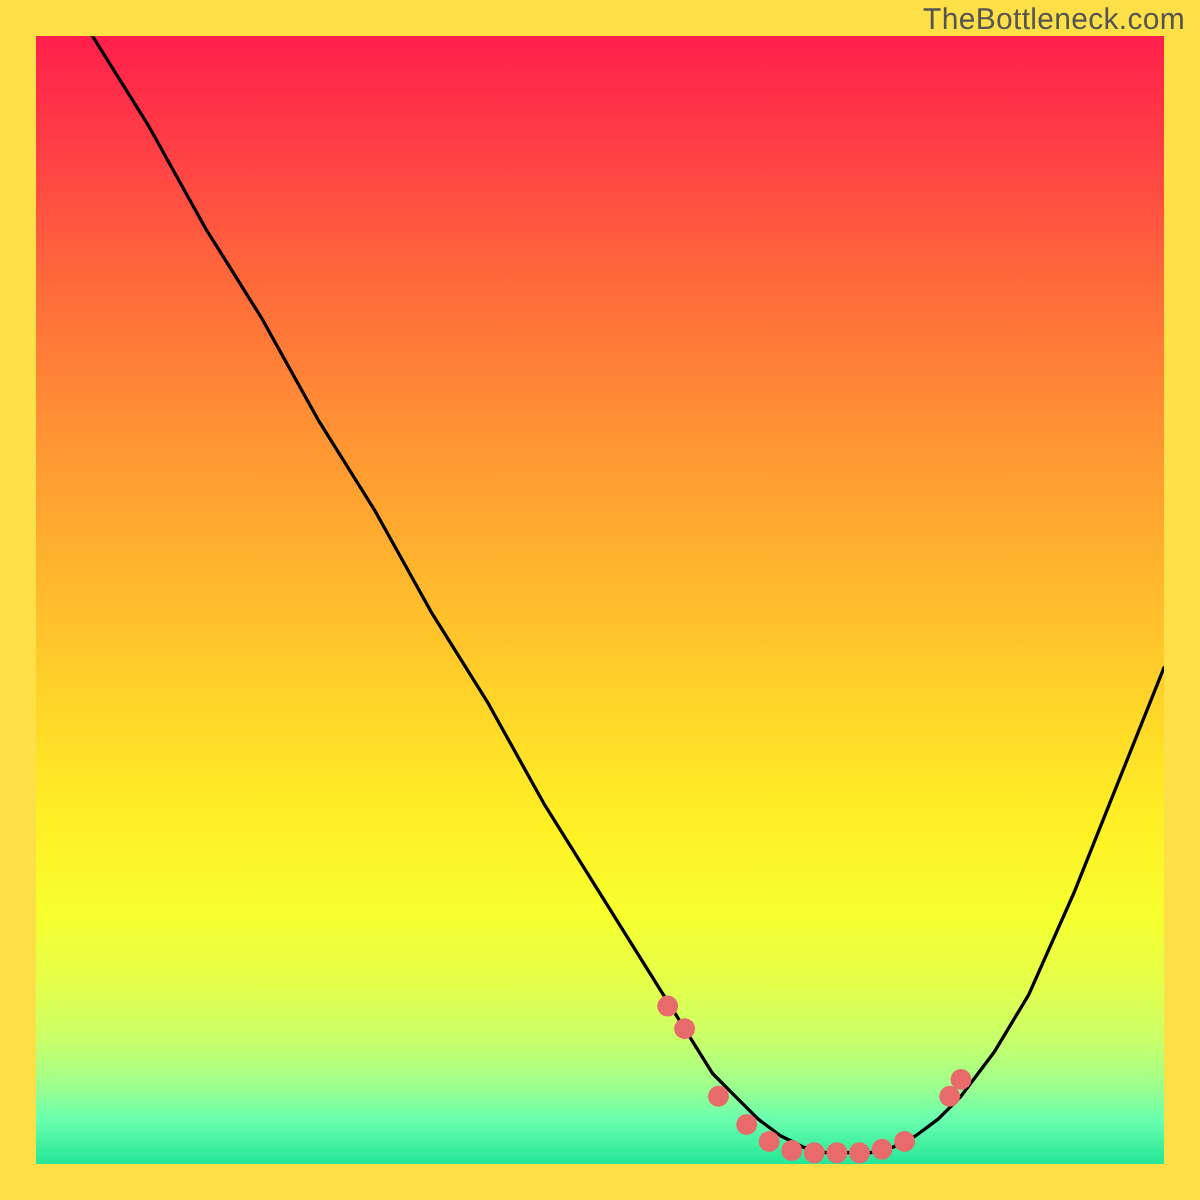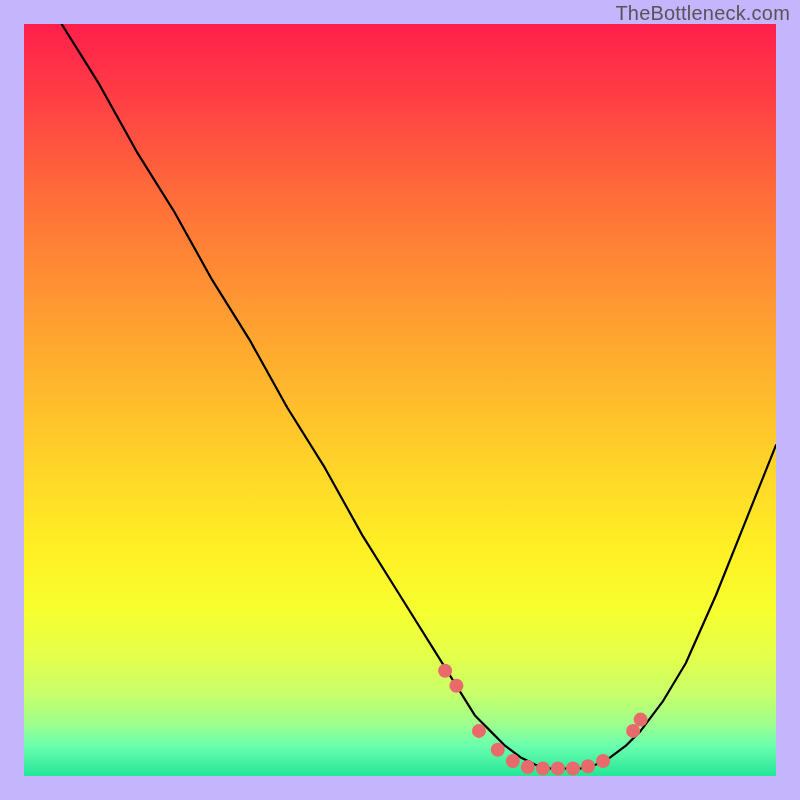--- a/index.html
+++ b/index.html
@@ -9,21 +9,21 @@
     height: 800px;
     background: #000;
     overflow: hidden;
   }
   .frame {
     position: absolute;
     left: 0;
     top: 0;
     width: 800px;
     height: 800px;
-    background: #c4b5fd;
+    background: #fde047;
   }
   .plot-area {
     position: absolute;
     left: 24px;
     top: 24px;
     width: 752px;
     height: 752px;
     background: linear-gradient(to bottom,
       #ff1f4b 0%,
       #ff3f45 10%,

